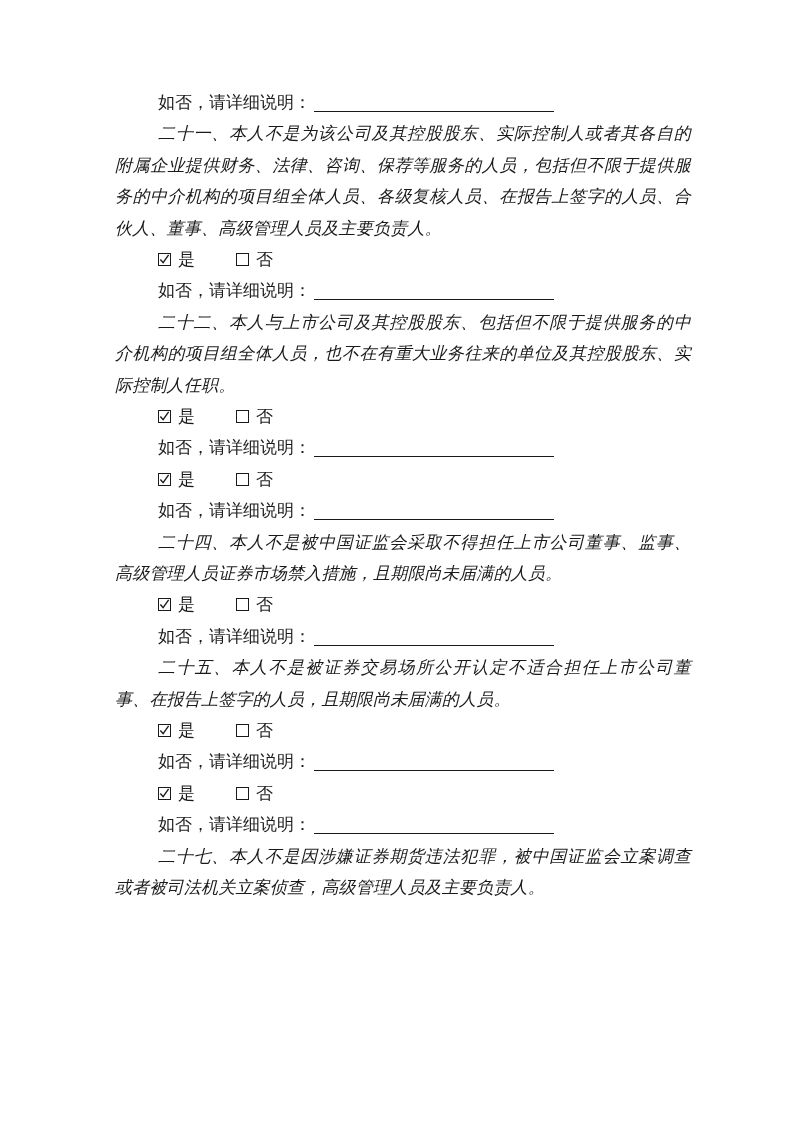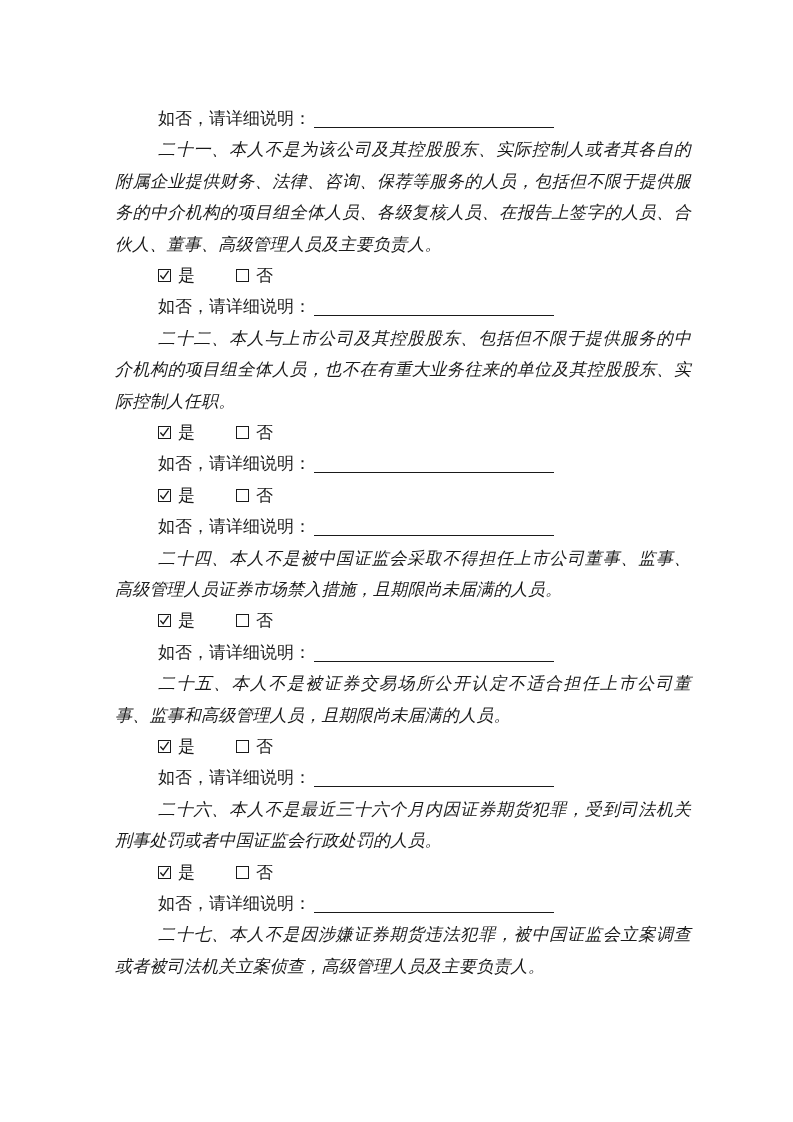--- a/index.html
+++ b/index.html
@@ -14,21 +14,20 @@
     font-family: "Liberation Serif", "DejaVu Serif", serif;
     color: #1a1a1a;
   }
   .page {
     box-sizing: border-box;
     width: 793px;
     height: 970px;
     padding: 87px 102px 0 115px;
     font-size: 17px;
     line-height: 31.4px;
-    margin-top: 16px;
   }
   .para {
     margin: 0;
     text-align: justify;
     text-indent: 43px;
     letter-spacing: 0.2px;
     font-style: italic;
   }
   .row {
     height: 31.4px;
@@ -116,33 +115,32 @@
       <span class="cb checked"><svg viewBox="0 0 12 12">
             <polyline points="1.5,6.5 4.5,10 10.5,1.5" fill="none" stroke="#1a1a1a" stroke-width="1.5"></polyline>
           </svg></span><span class="cb-label">是</span><span class="cb no-cb"></span><span class="cb-label">否</span>
     </div>
     <div class="row">
       <span>如否，请详细说明：</span><span class="blank"></span>
     </div>
   </section>
 
   <section>
-    <p class="para">二十五、本人不是被证券交易场所公开认定不适合担任上市公司董事、监事和高级管理人员，且期限尚未届满的人员。</p>
+    <p class="para">二十五、本人不是被证券交易场所公开认定不适合担任上市公司董事、在报告上签字的人员，且期限尚未届满的人员。</p>
     <div class="row">
       <span class="cb checked"><svg viewBox="0 0 12 12">
             <polyline points="1.5,6.5 4.5,10 10.5,1.5" fill="none" stroke="#1a1a1a" stroke-width="1.5"></polyline>
           </svg></span><span class="cb-label">是</span><span class="cb no-cb"></span><span class="cb-label">否</span>
     </div>
     <div class="row">
       <span>如否，请详细说明：</span><span class="blank"></span>
     </div>
   </section>
 
   <section>
-    <p class="para">二十六、本人不是最近三十六个月内因证券期货犯罪，受到司法机关刑事处罚或者中国证监会行政处罚的人员。</p>
     <div class="row">
       <span class="cb checked"><svg viewBox="0 0 12 12">
             <polyline points="1.5,6.5 4.5,10 10.5,1.5" fill="none" stroke="#1a1a1a" stroke-width="1.5"></polyline>
           </svg></span><span class="cb-label">是</span><span class="cb no-cb"></span><span class="cb-label">否</span>
     </div>
     <div class="row">
       <span>如否，请详细说明：</span><span class="blank"></span>
     </div>
   </section>
 

